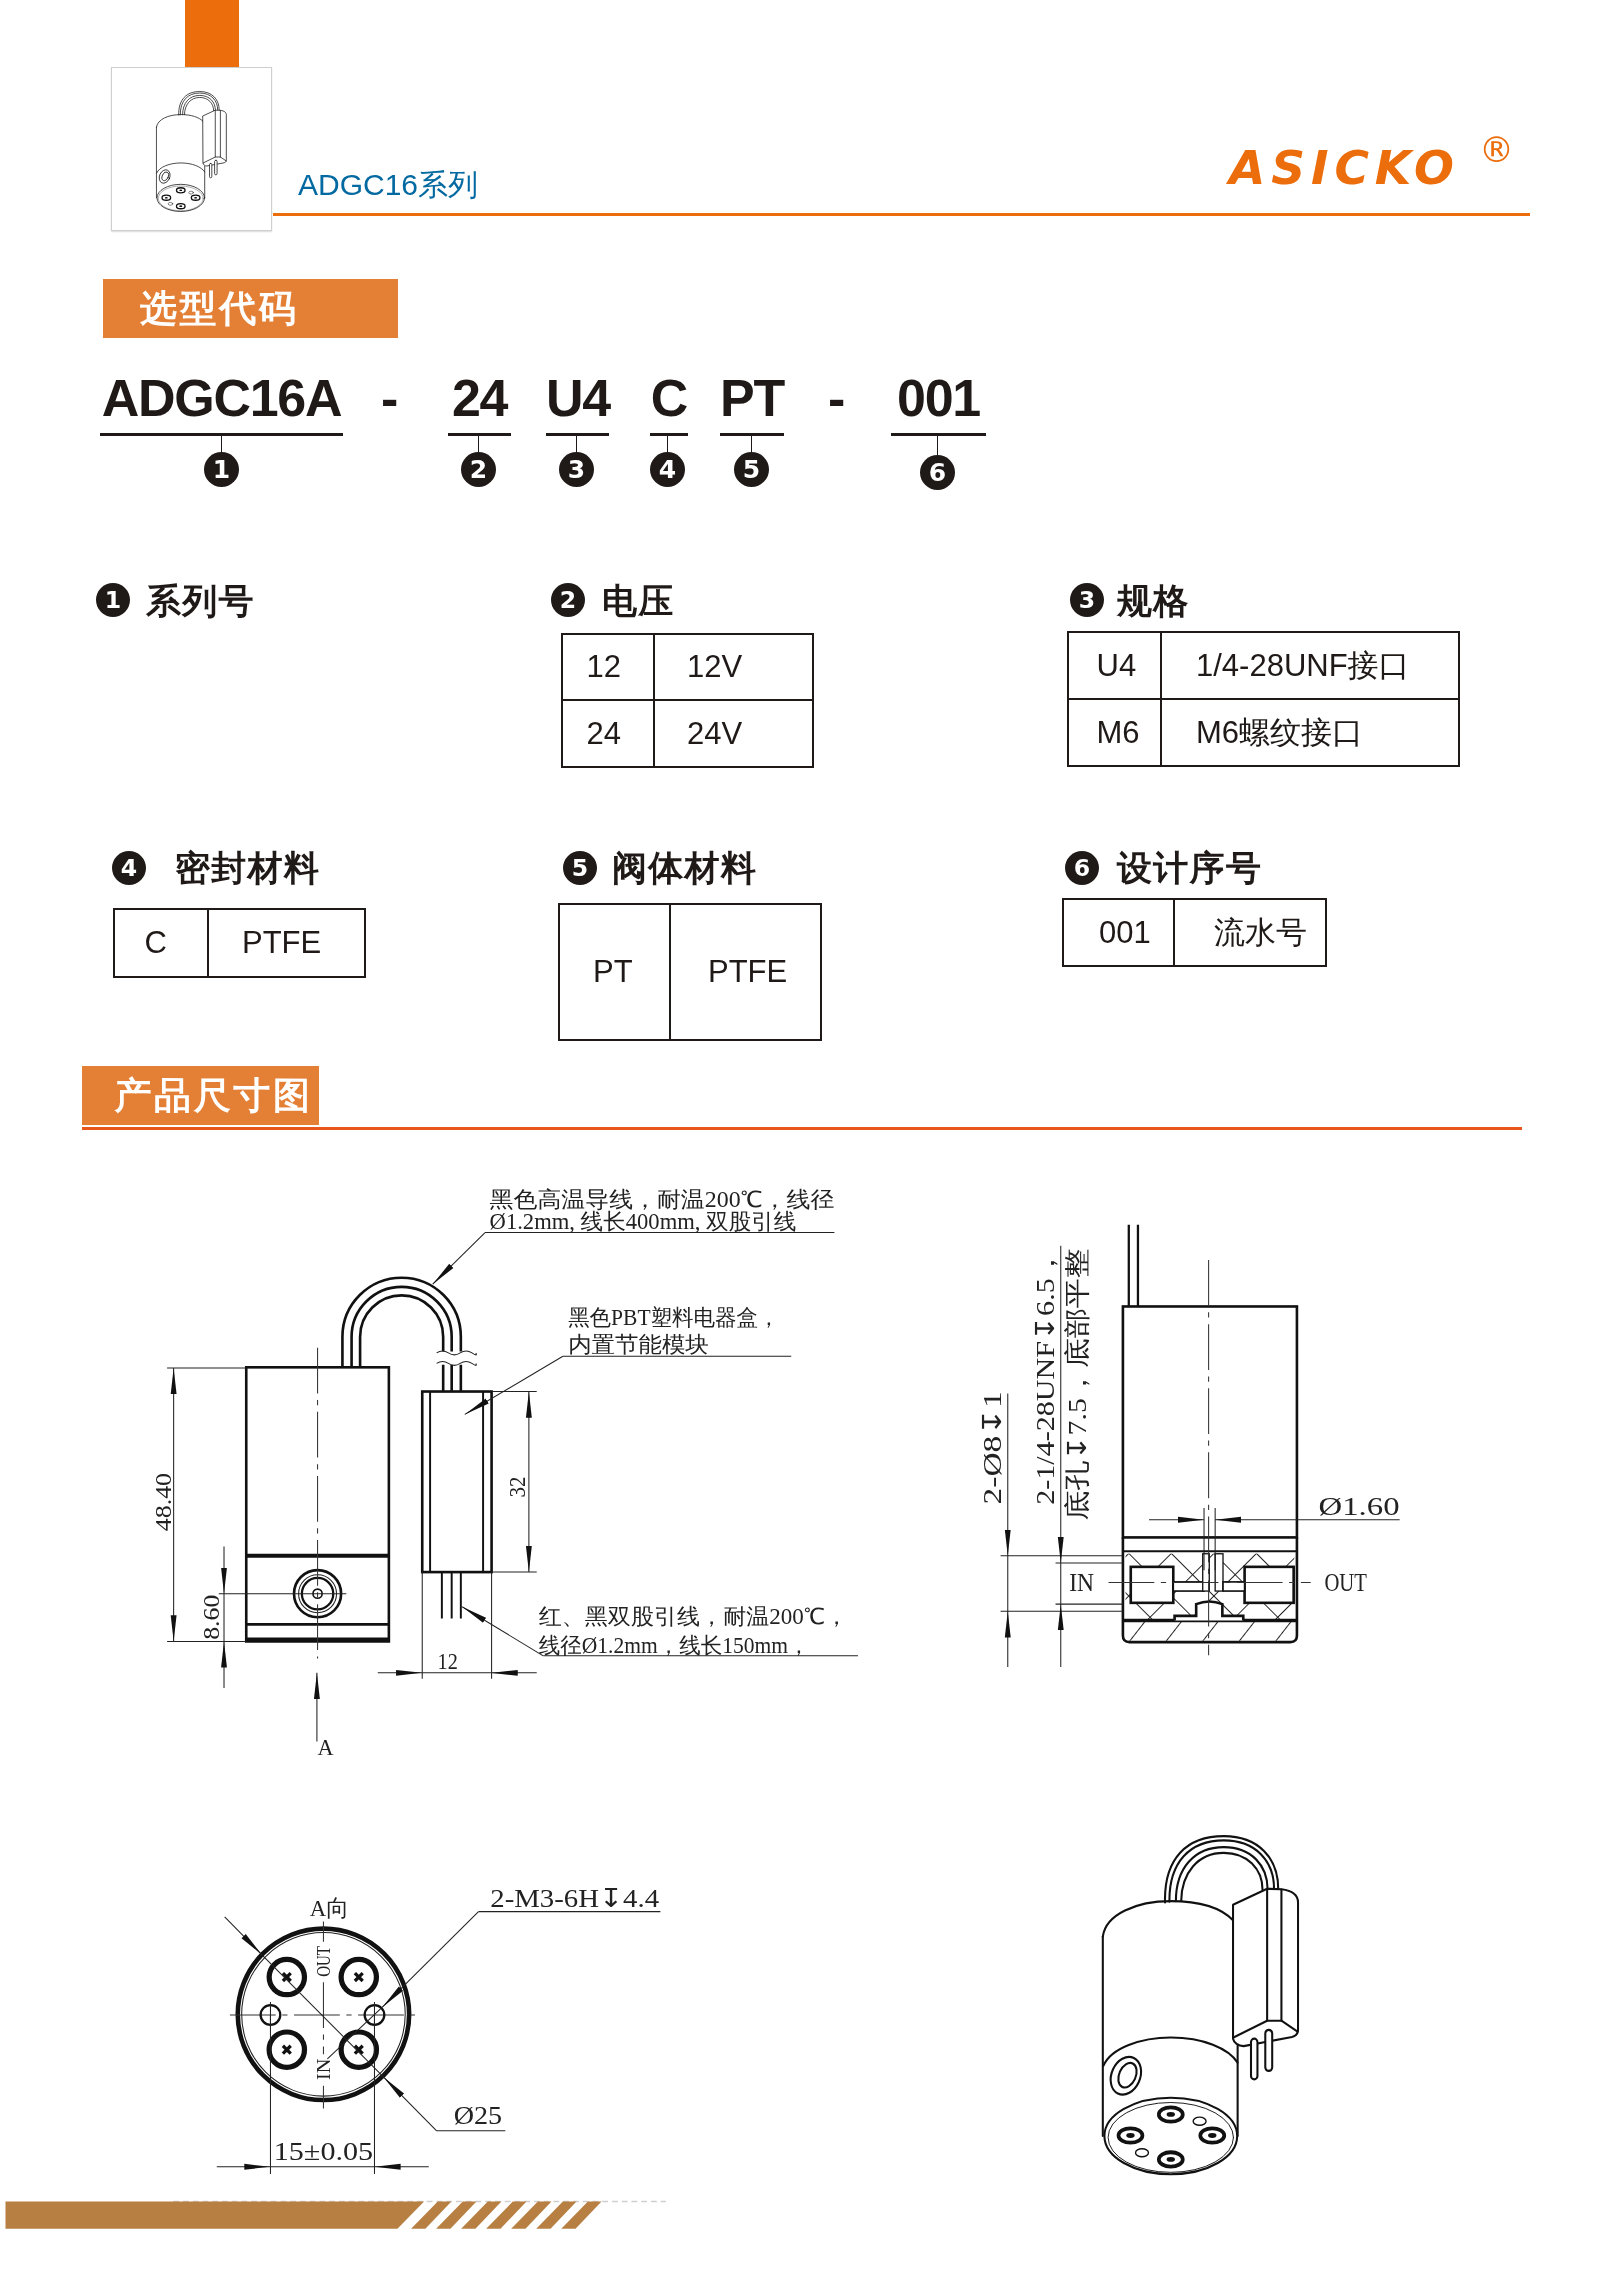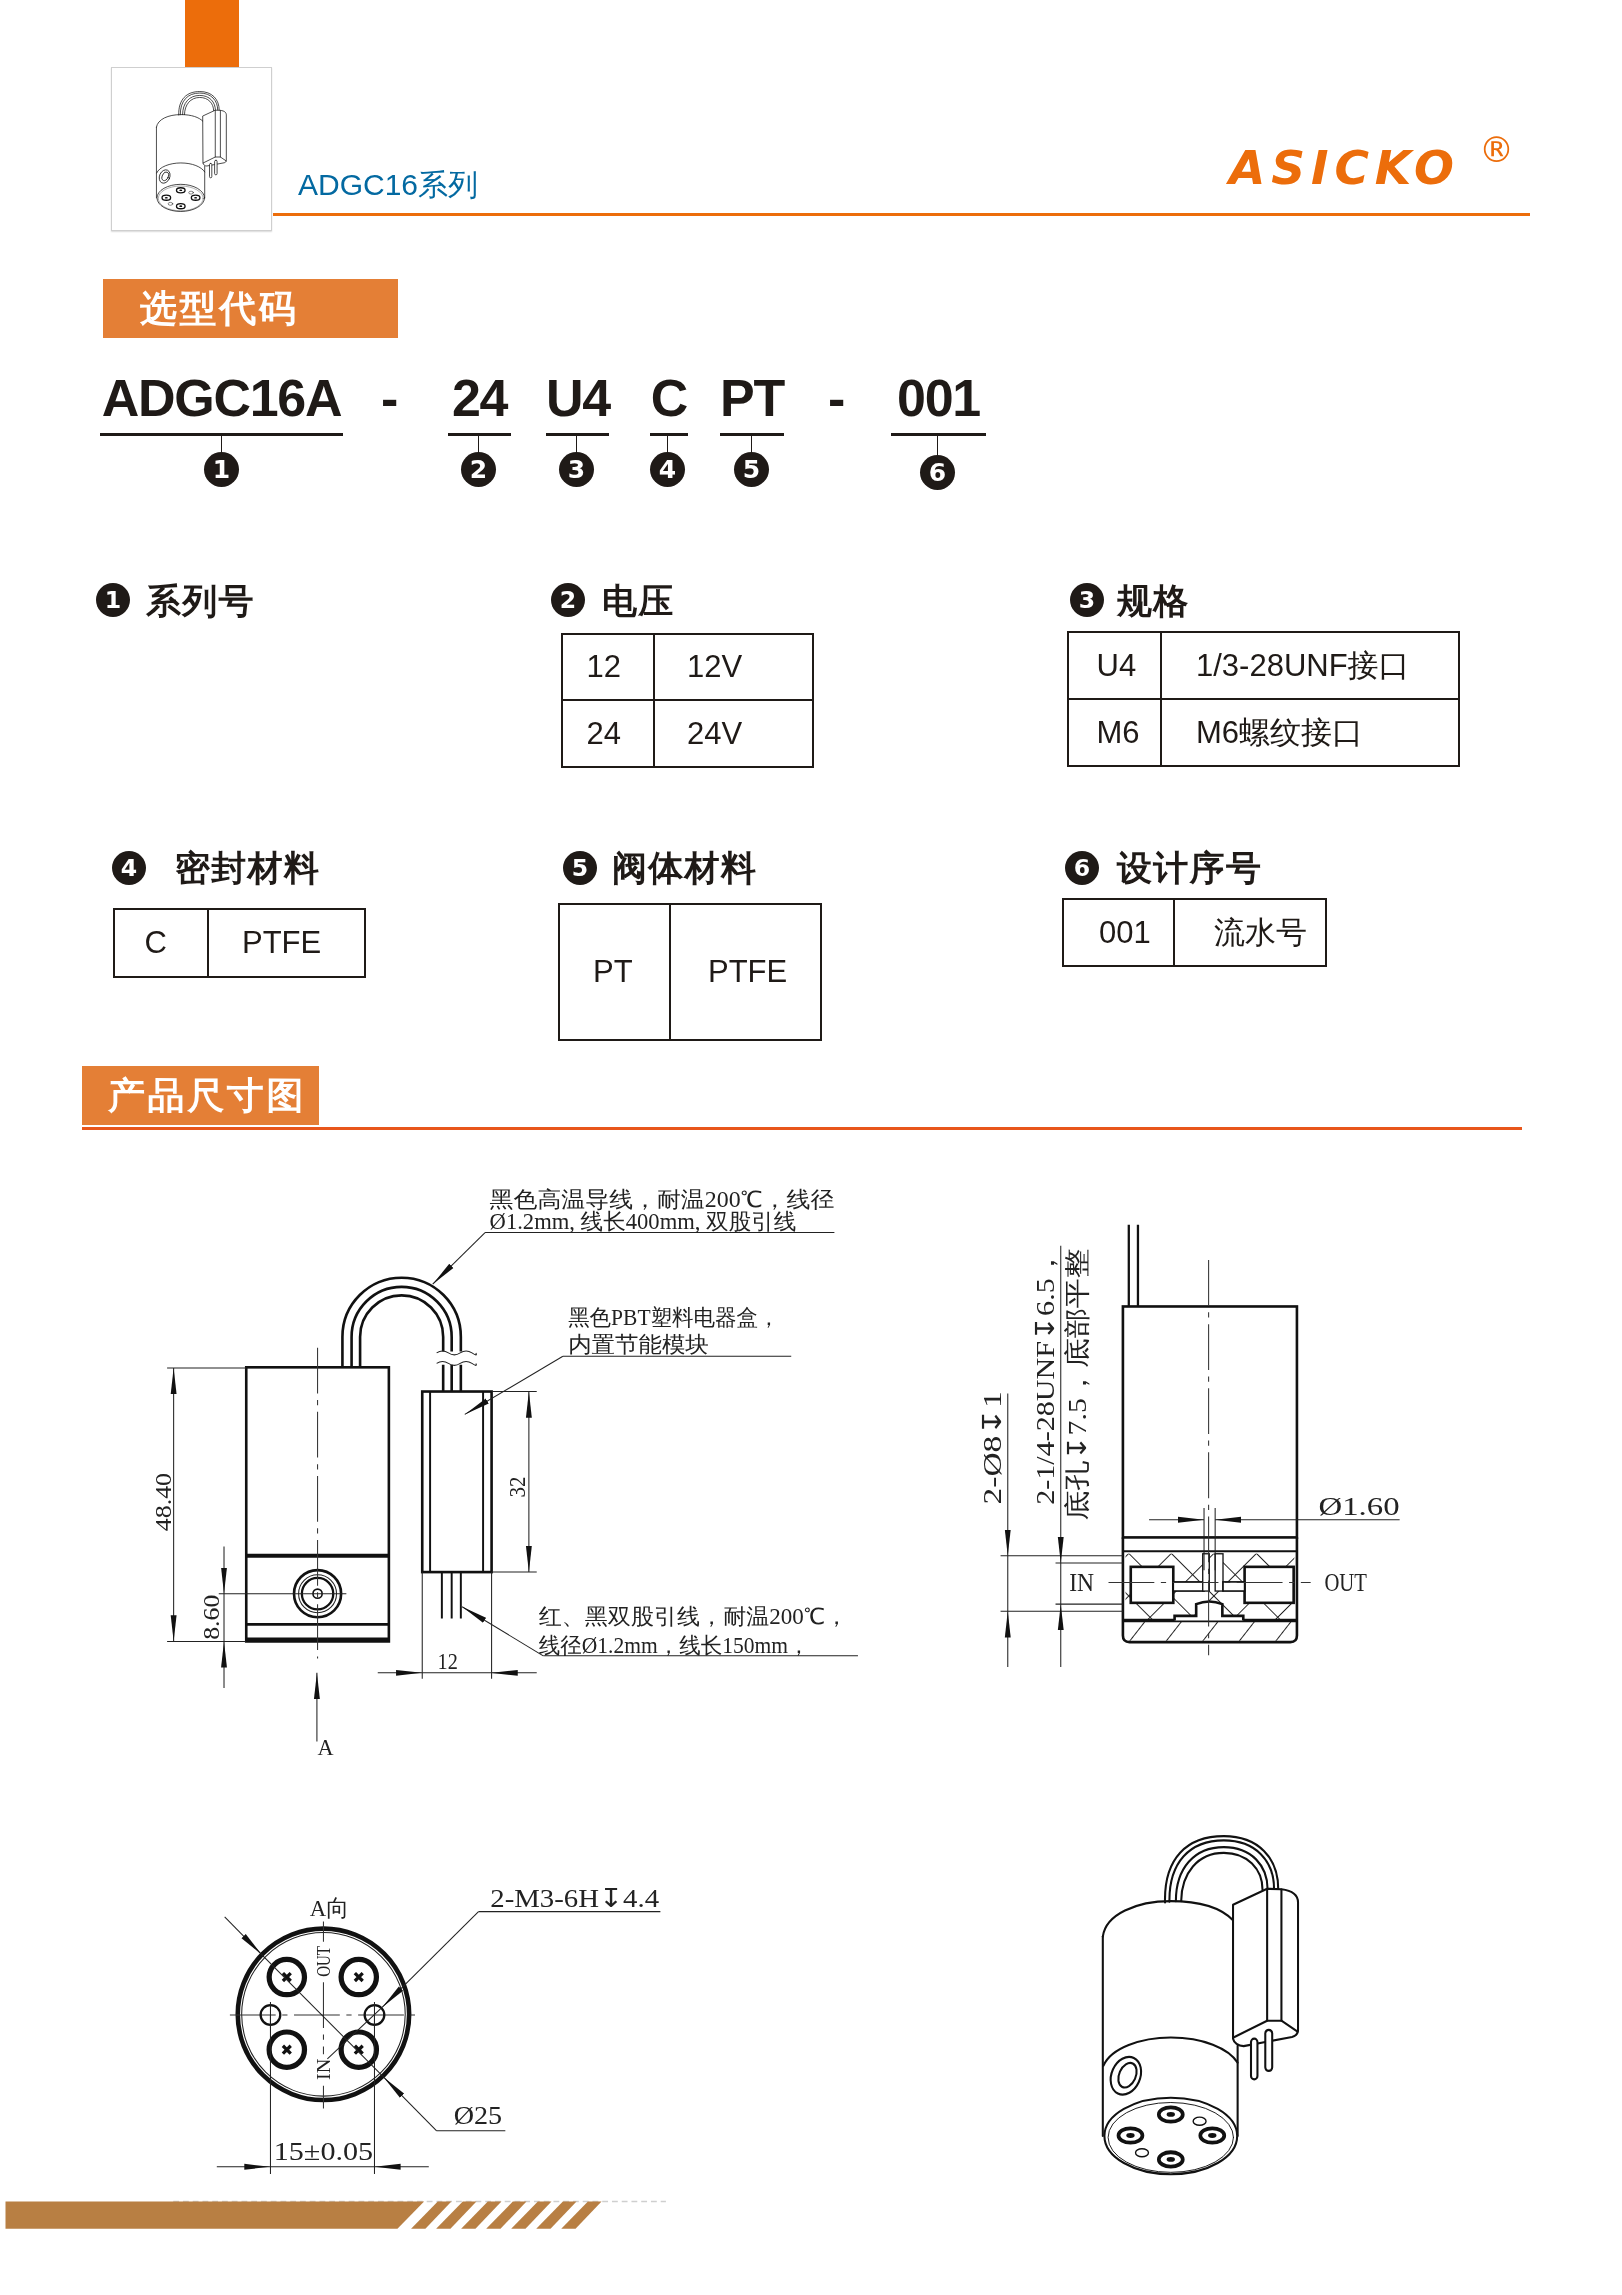--- a/index.html
+++ b/index.html
@@ -119,21 +119,21 @@
   <div class="abs badge badge-md" style="left:1070px;top:583px;">3</div>
   <div class="abs opt-title" style="left:1117px;top:582px;">规格</div>
   <table class="opt-table" style="left:1067px;top:631px;width:393px;height:136px;">
     <colgroup>
         <col style="width:93px">
         <col>
       </colgroup>
     <tbody>
         <tr style="height:67px">
       <td style="padding-left:27.5px">U4</td>
-      <td style="padding-left:34px">1/3-28UNF接口</td>
+      <td style="padding-left:34px">1/4-28UNF接口</td>
     </tr>
     <tr>
       <td style="padding-left:27.5px">M6</td>
       <td style="padding-left:34px">M6螺纹接口</td>
     </tr>
   </tbody>
     </table>
 
   <div class="abs badge badge-md" style="left:112px;top:851px;">4</div>
   <div class="abs opt-title" style="left:175px;top:849px;">密封材料</div>
@@ -173,21 +173,21 @@
         <col>
       </colgroup>
     <tbody>
         <tr>
       <td style="padding-left:35px">001</td>
       <td style="padding-left:39px">流水号</td>
     </tr>
   </tbody>
     </table>
 
-  <div class="abs section-label" style="left:82px;top:1066px;width:211px;padding-left:26px;">产品尺寸图</div>
+  <div class="abs section-label" style="left:82px;top:1066px;width:211px;padding-left:26px;text-align:center;">产品尺寸图</div>
   <div class="abs section-rule"></div>
 
   <svg id="drawings" viewBox="0 0 2480 3508">
     <defs>
       <marker id="arr" markerUnits="userSpaceOnUse" viewBox="0 0 40 12" refX="40" refY="6" markerWidth="40" markerHeight="12" orient="auto-start-reverse">
         <path d="M0,1.5 L40,6 L0,10.5 Z" fill="#111"></path>
       </marker>
       <pattern id="hatchA" width="46" height="46" patternUnits="userSpaceOnUse" patternTransform="rotate(45)">
         <line x1="0" y1="0" x2="0" y2="46" stroke="#222" stroke-width="3"></line>
       </pattern>

